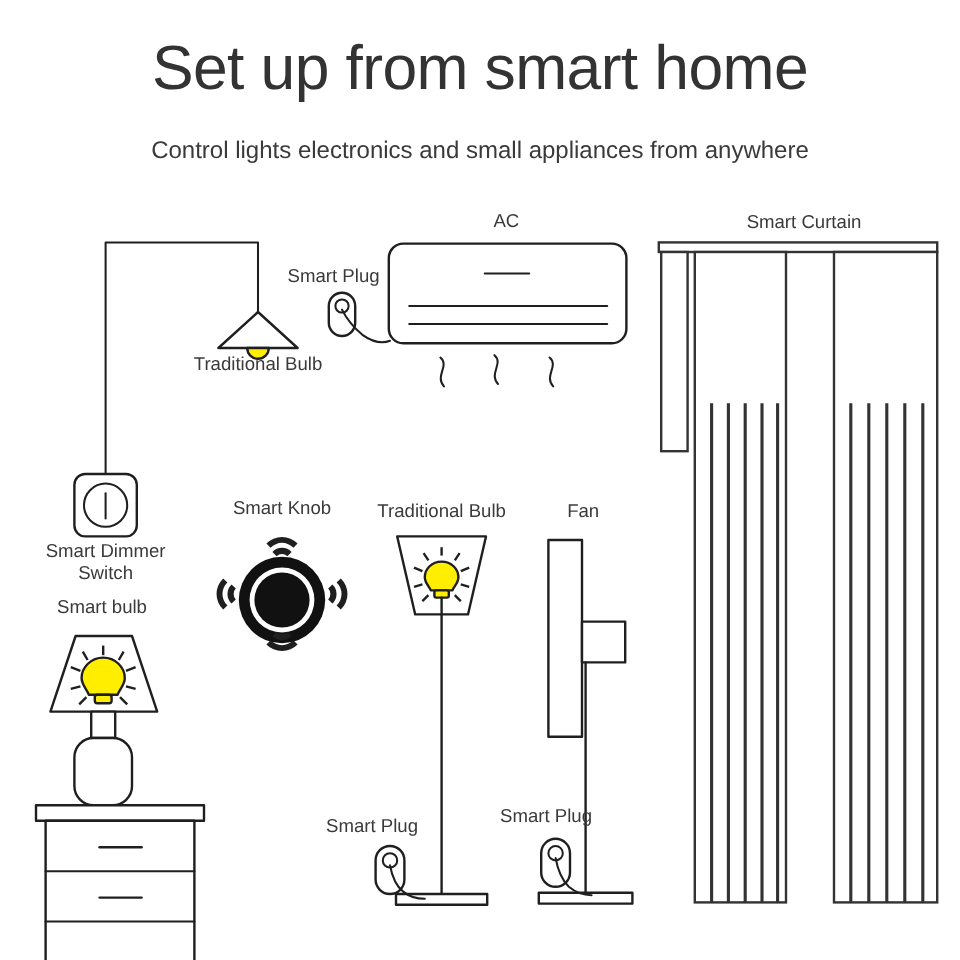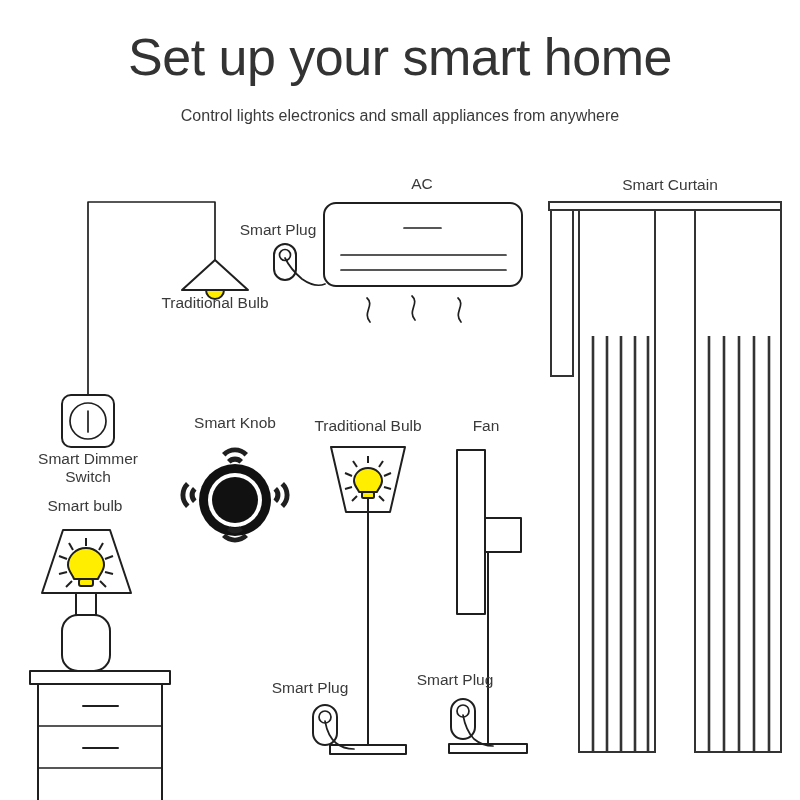--- a/index.html
+++ b/index.html
@@ -20,24 +20,24 @@
   .title {
     font-size: 52px;
     font-weight: 400;
     color: #333333;
     letter-spacing: -0.5px;
     margin: 0;
     padding-top: 30px;
     line-height: 1.05;
   }
   .subtitle {
-    font-size: 16px;
+    font-size: 20px;
     font-weight: 400;
     color: #3a3a3a;
-    margin: 4px;
+    margin: 12px;
     padding-top: 18px;
   }
 
   .stage { position: absolute; left: 0; top: 150px; width: 800px; height: 650px; }
   .stage svg { display: block; }
 
   .lbl {
     font-family: "Liberation Sans", sans-serif;
     font-size: 15.5px;
     fill: #3a3a3a;
@@ -70,21 +70,21 @@
   .ray { stroke: #1f1f1f; stroke-width: 2; stroke-linecap: butt; fill: none; }
   .curtain-stroke { fill: #ffffff; stroke: #333333; stroke-width: 2; }
   .pleat { stroke: #333333; stroke-width: 2.6; stroke-linecap: butt; fill: none; }
 </style>
 </head>
 <body>
 
 <div id="page">
 
   <div class="header">
-    <h1 class="title">Set up your smart home</h1>
+    <h1 class="title">Set up from smart home</h1>
     <p class="subtitle">Control lights electronics and small appliances from anywhere</p>
   </div>
 
   <div class="stage">
     <svg width="800" height="650" viewBox="0 0 800 650" xmlns="http://www.w3.org/2000/svg">
 
       <g>
 
         <path class="stroke-thin" d="M 215 110 L 215 52 L 88 52 L 88 245"></path>
 

